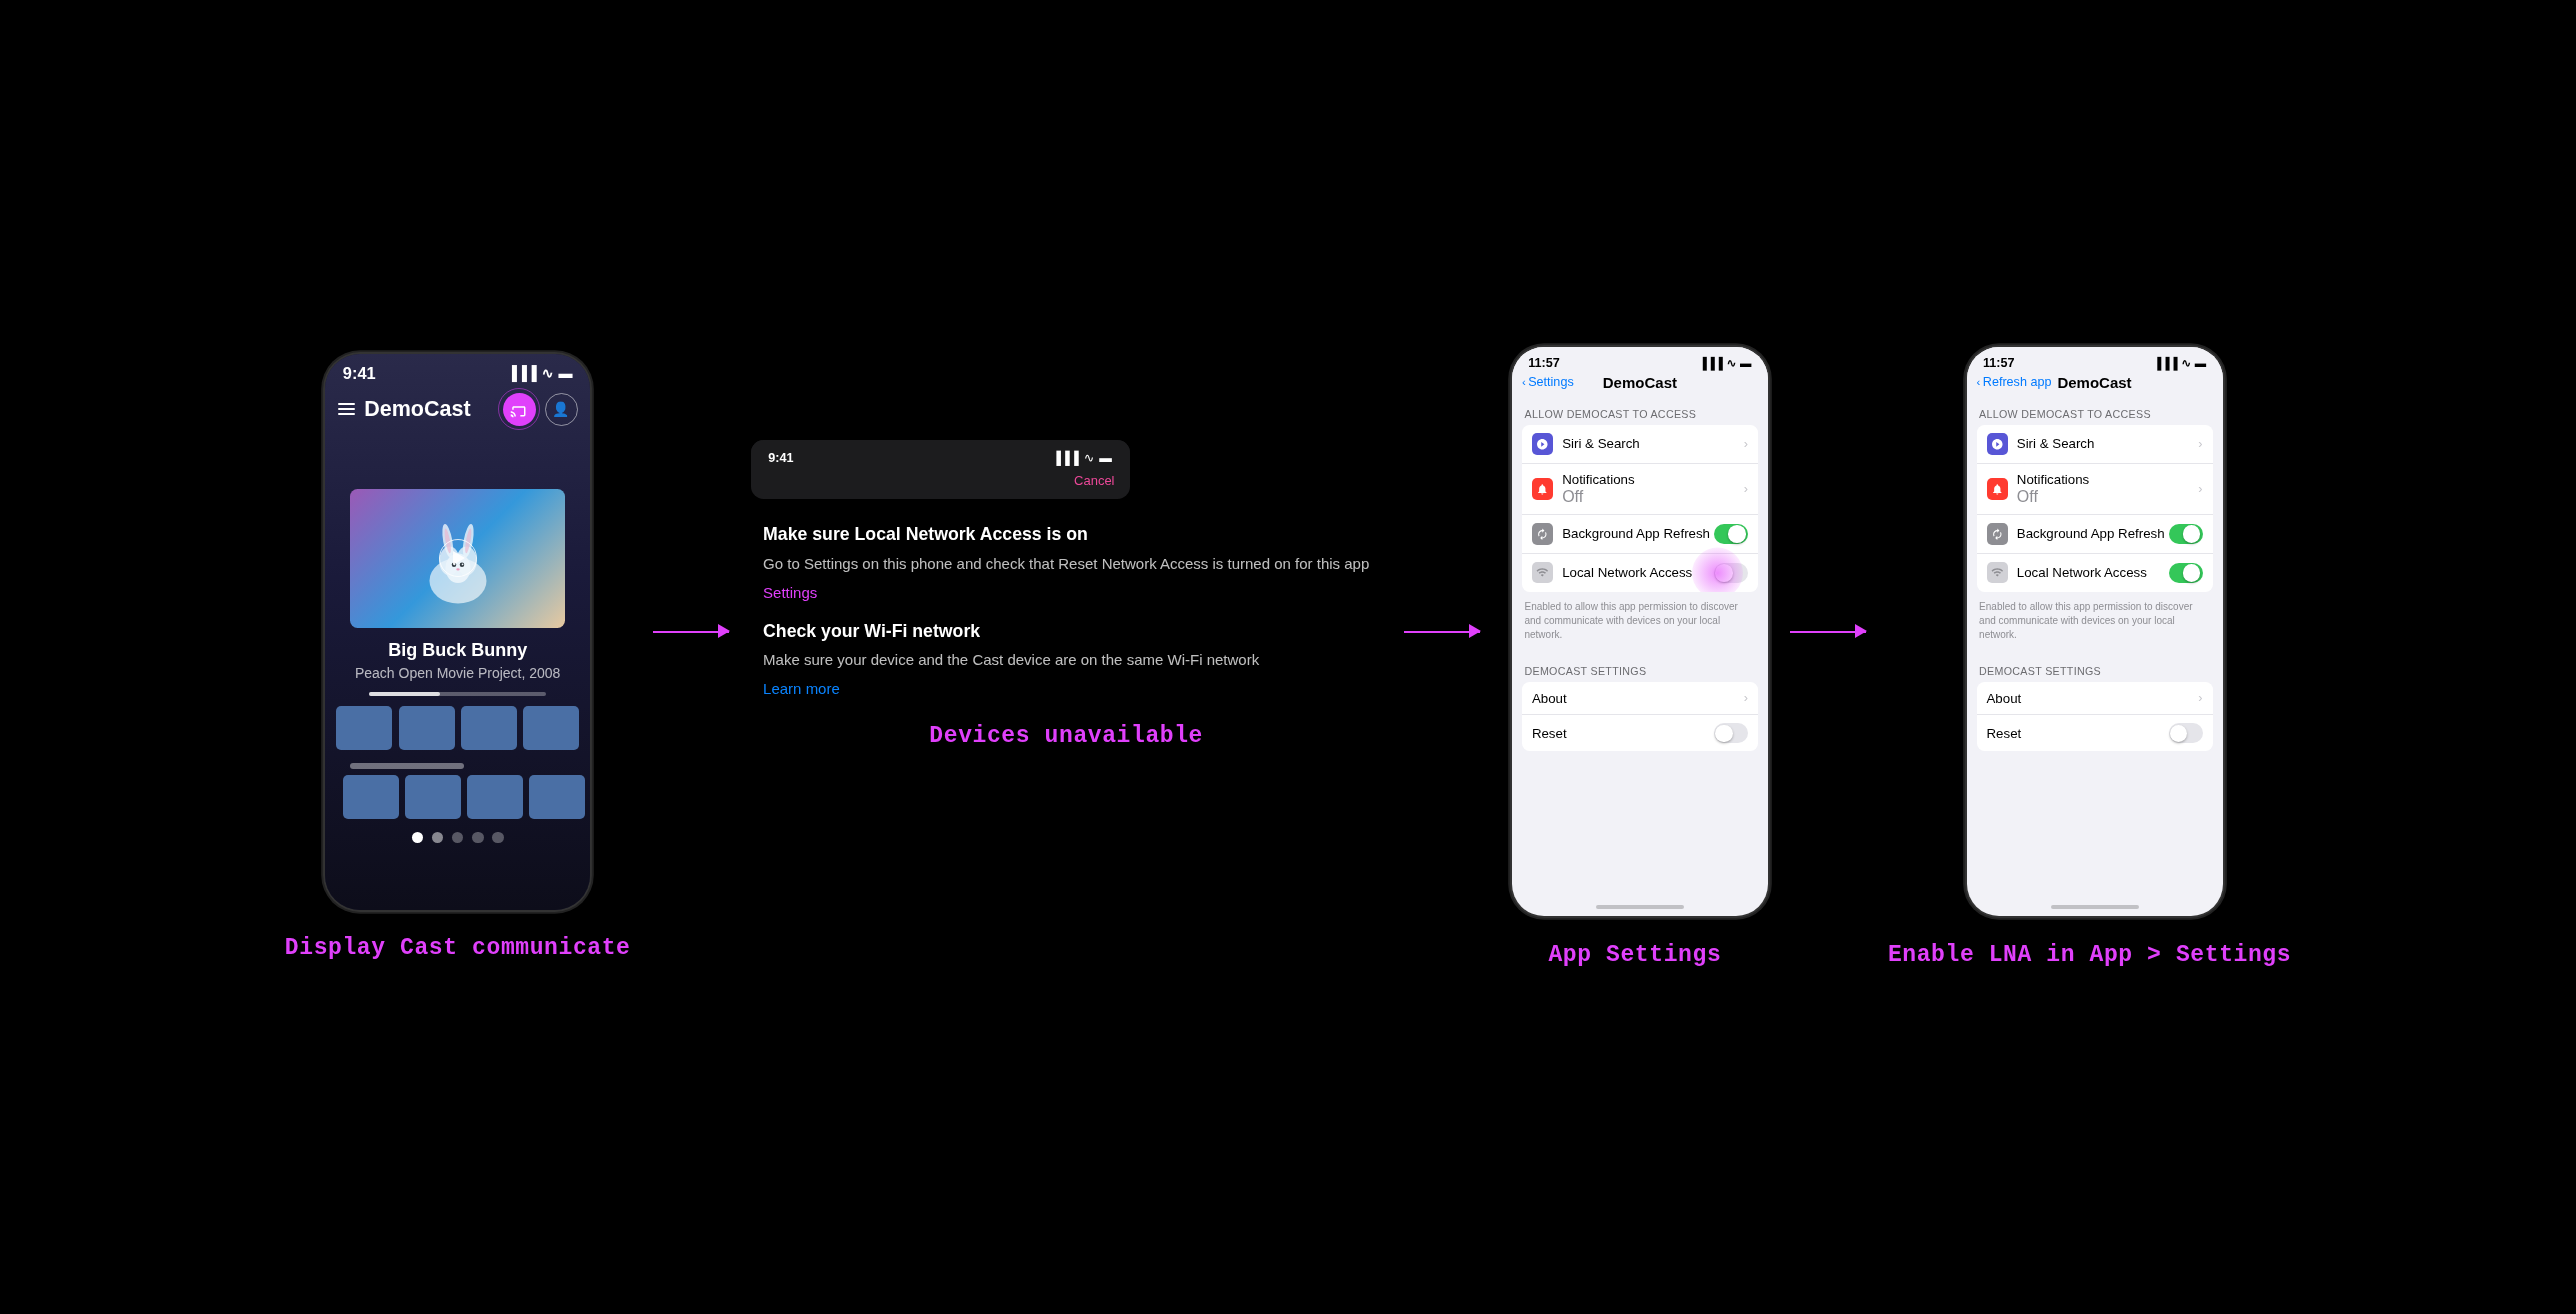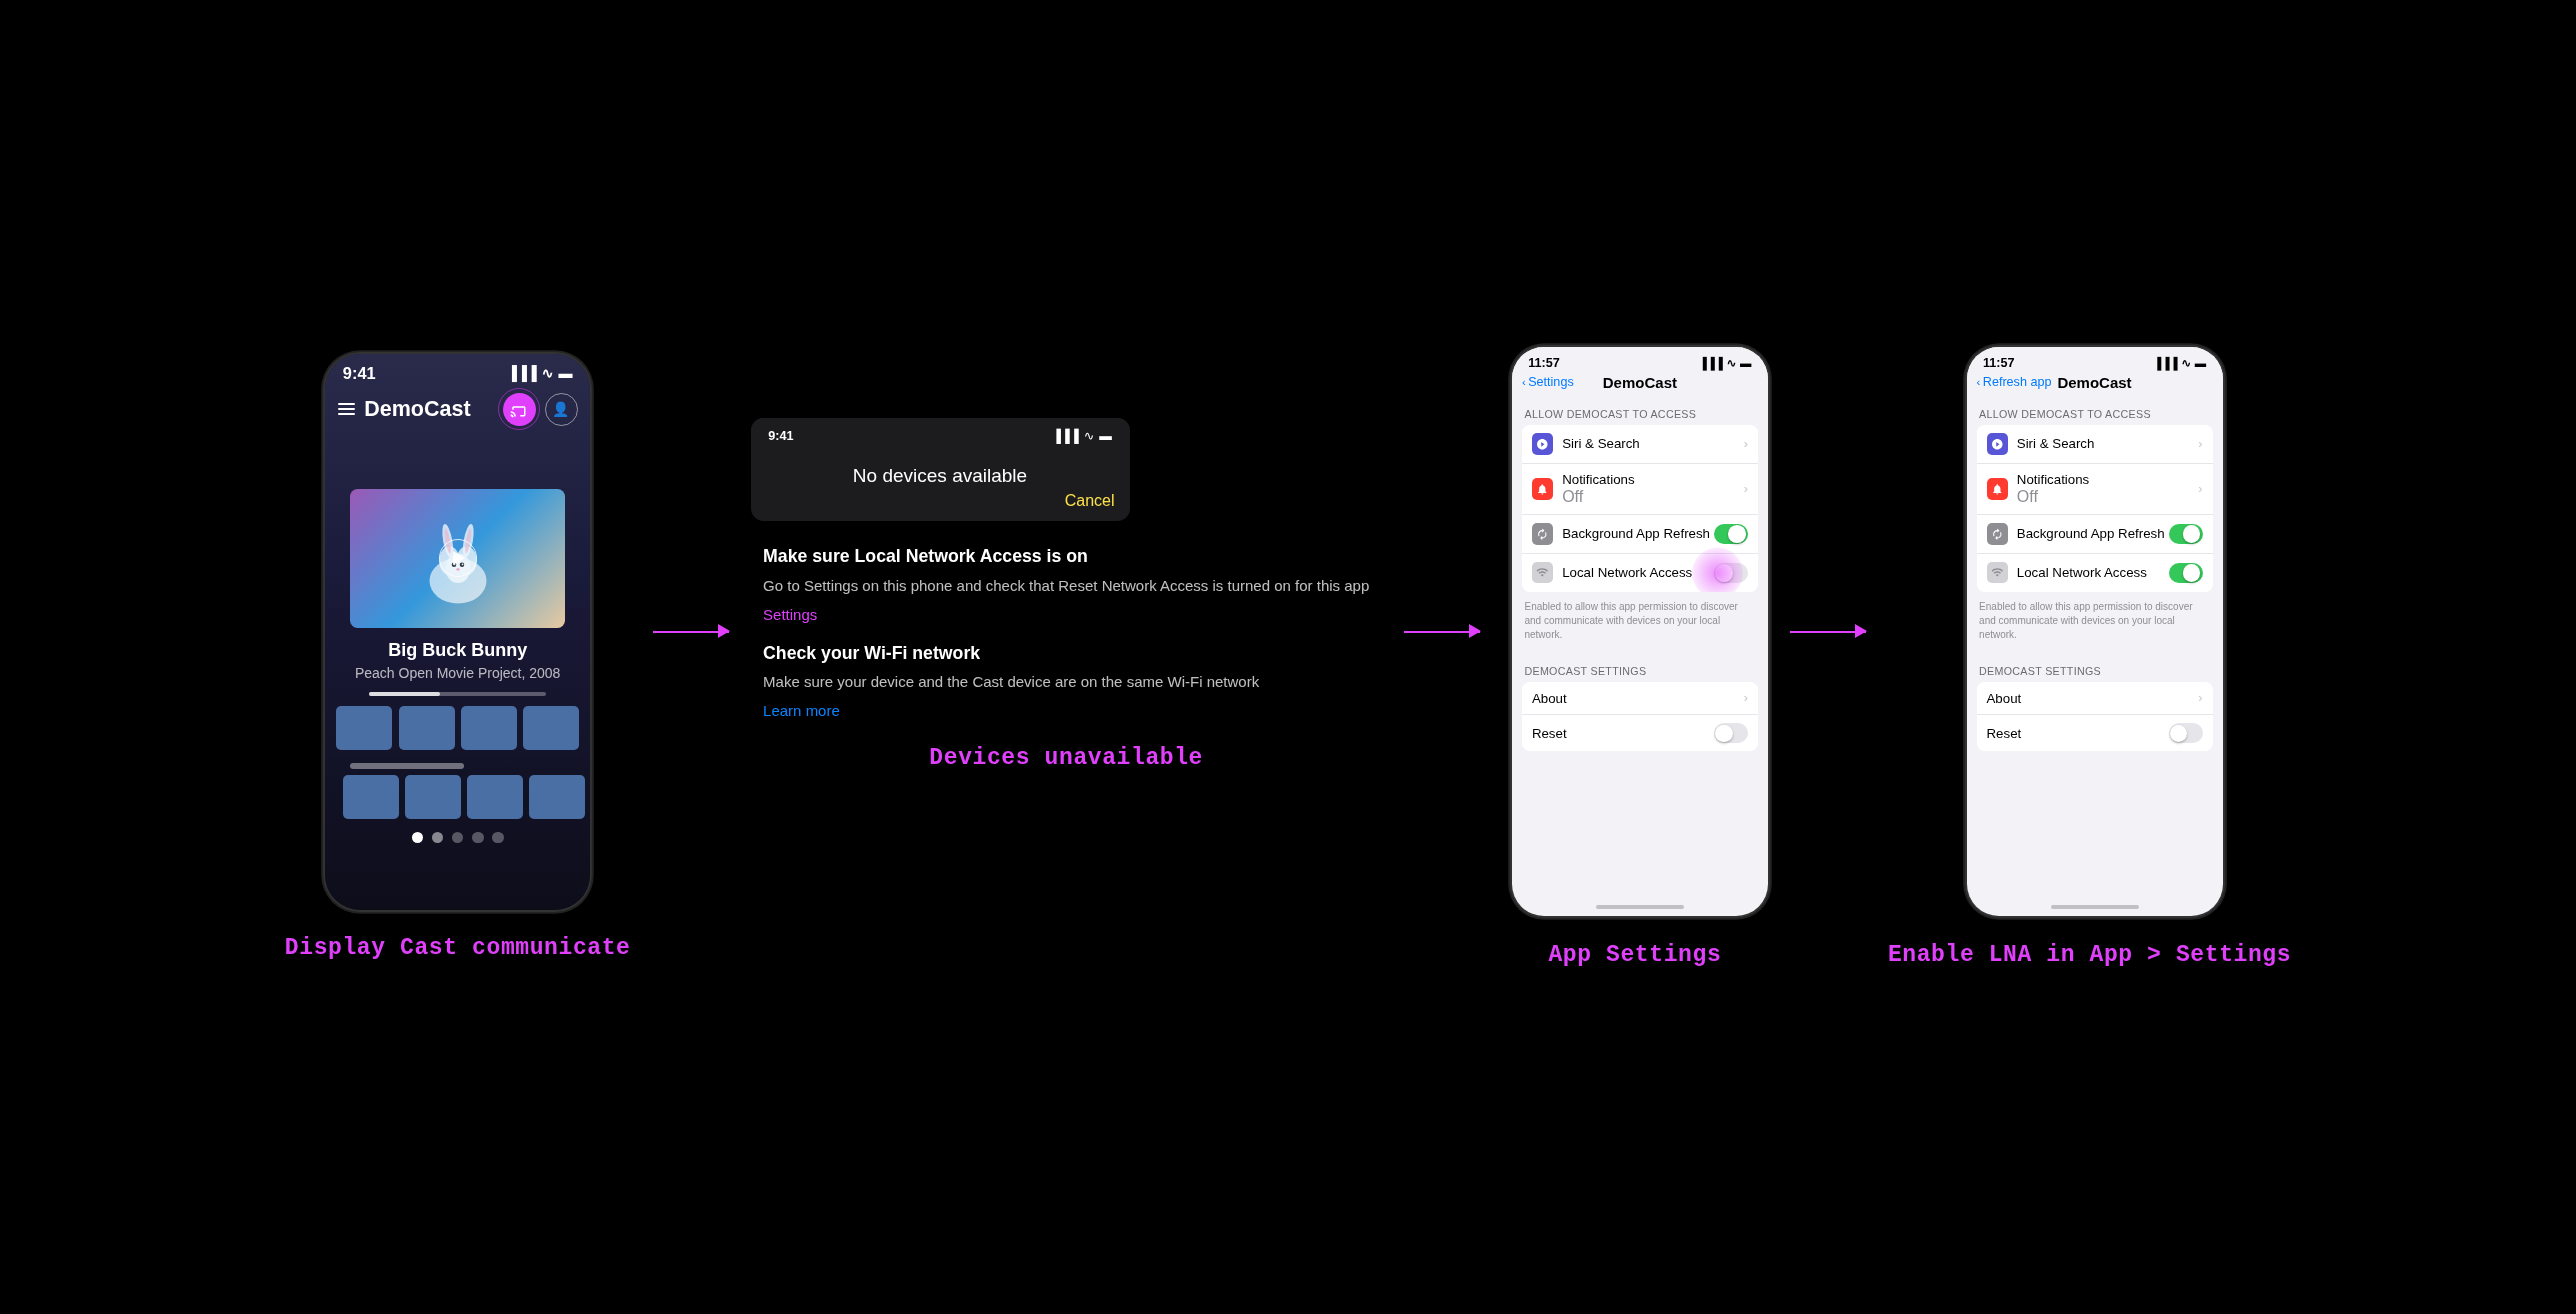--- a/index.html
+++ b/index.html
@@ -297,22 +297,22 @@
       font-weight: 600;
     }
     .no-devices-title {
       text-align: center;
       padding: 14px 12.6px 5px;
       font-size: 19px;
       color: white;
       font-weight: 400;
     }
     .cancel-btn {
-      color: #fde047;
-      font-size: 16px;
+      color: #ec4899;
+      font-size: 13px;
       background: none;
       border: none;
       cursor: pointer;
     }
     .troubleshoot-section {
       margin-top: 25px;
       padding: 0 12.6px;
     }
     .trouble-title {
       font-size: 17.7px;
@@ -607,21 +607,20 @@
         <div class="no-devices-header">
           <div class="no-devices-status">
             <span>9:41</span>
           </div>
           <div style="display:flex;gap:5px;align-items:center;color:white;font-size:12.6px;">
             <span>▐▐▐</span>
             <span>∿</span>
             <span>▬</span>
           </div>
         </div>
-        <div class="no-devices-title">No devices available</div>
         <div style="display:flex; justify-content:flex-end; padding: 0 15px 11.4px;">
           <button class="cancel-btn">Cancel</button>
         </div>
       </div>
 
       <div class="troubleshoot-section">
         <div class="trouble-title">Make sure Local Network Access is on</div>
         <div class="trouble-text">Go to Settings on this phone and check that Reset Network Access is turned on for this app</div>
         <div class="trouble-link magenta">Settings</div>
 

